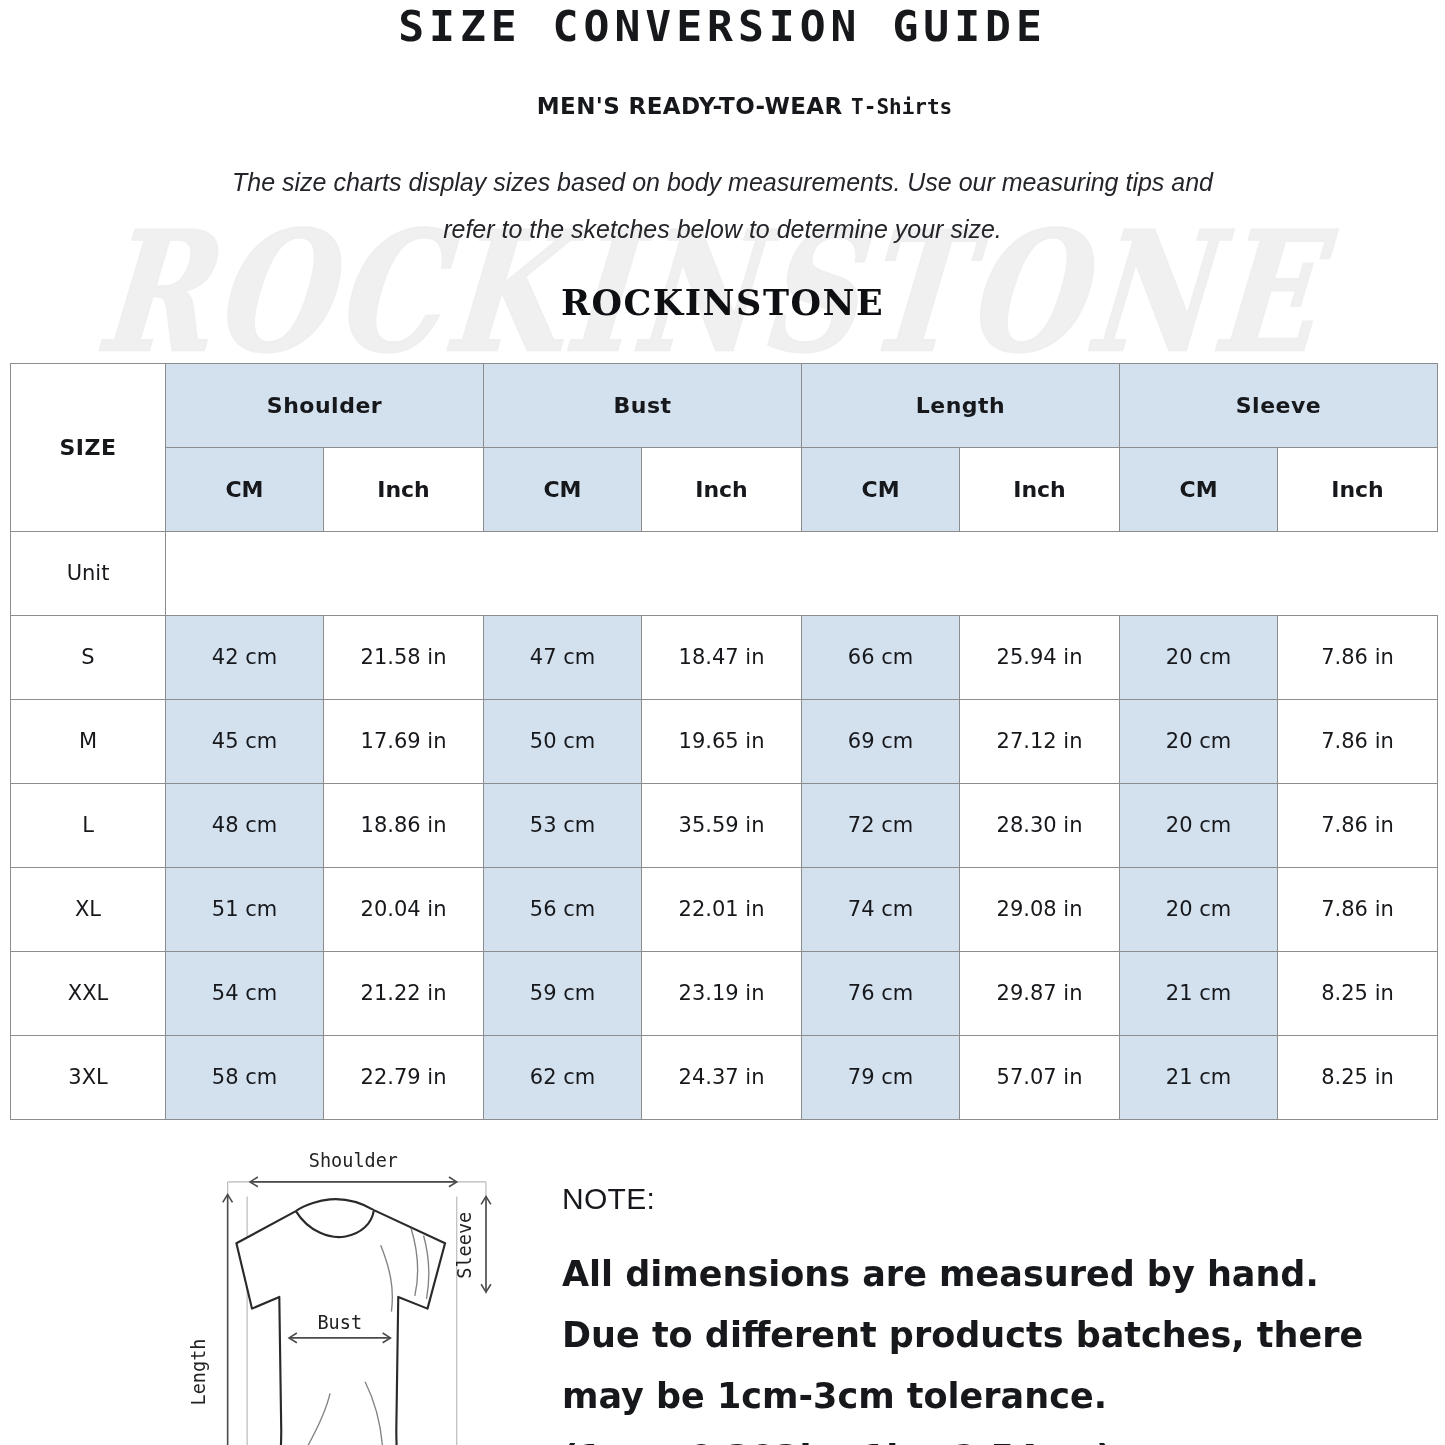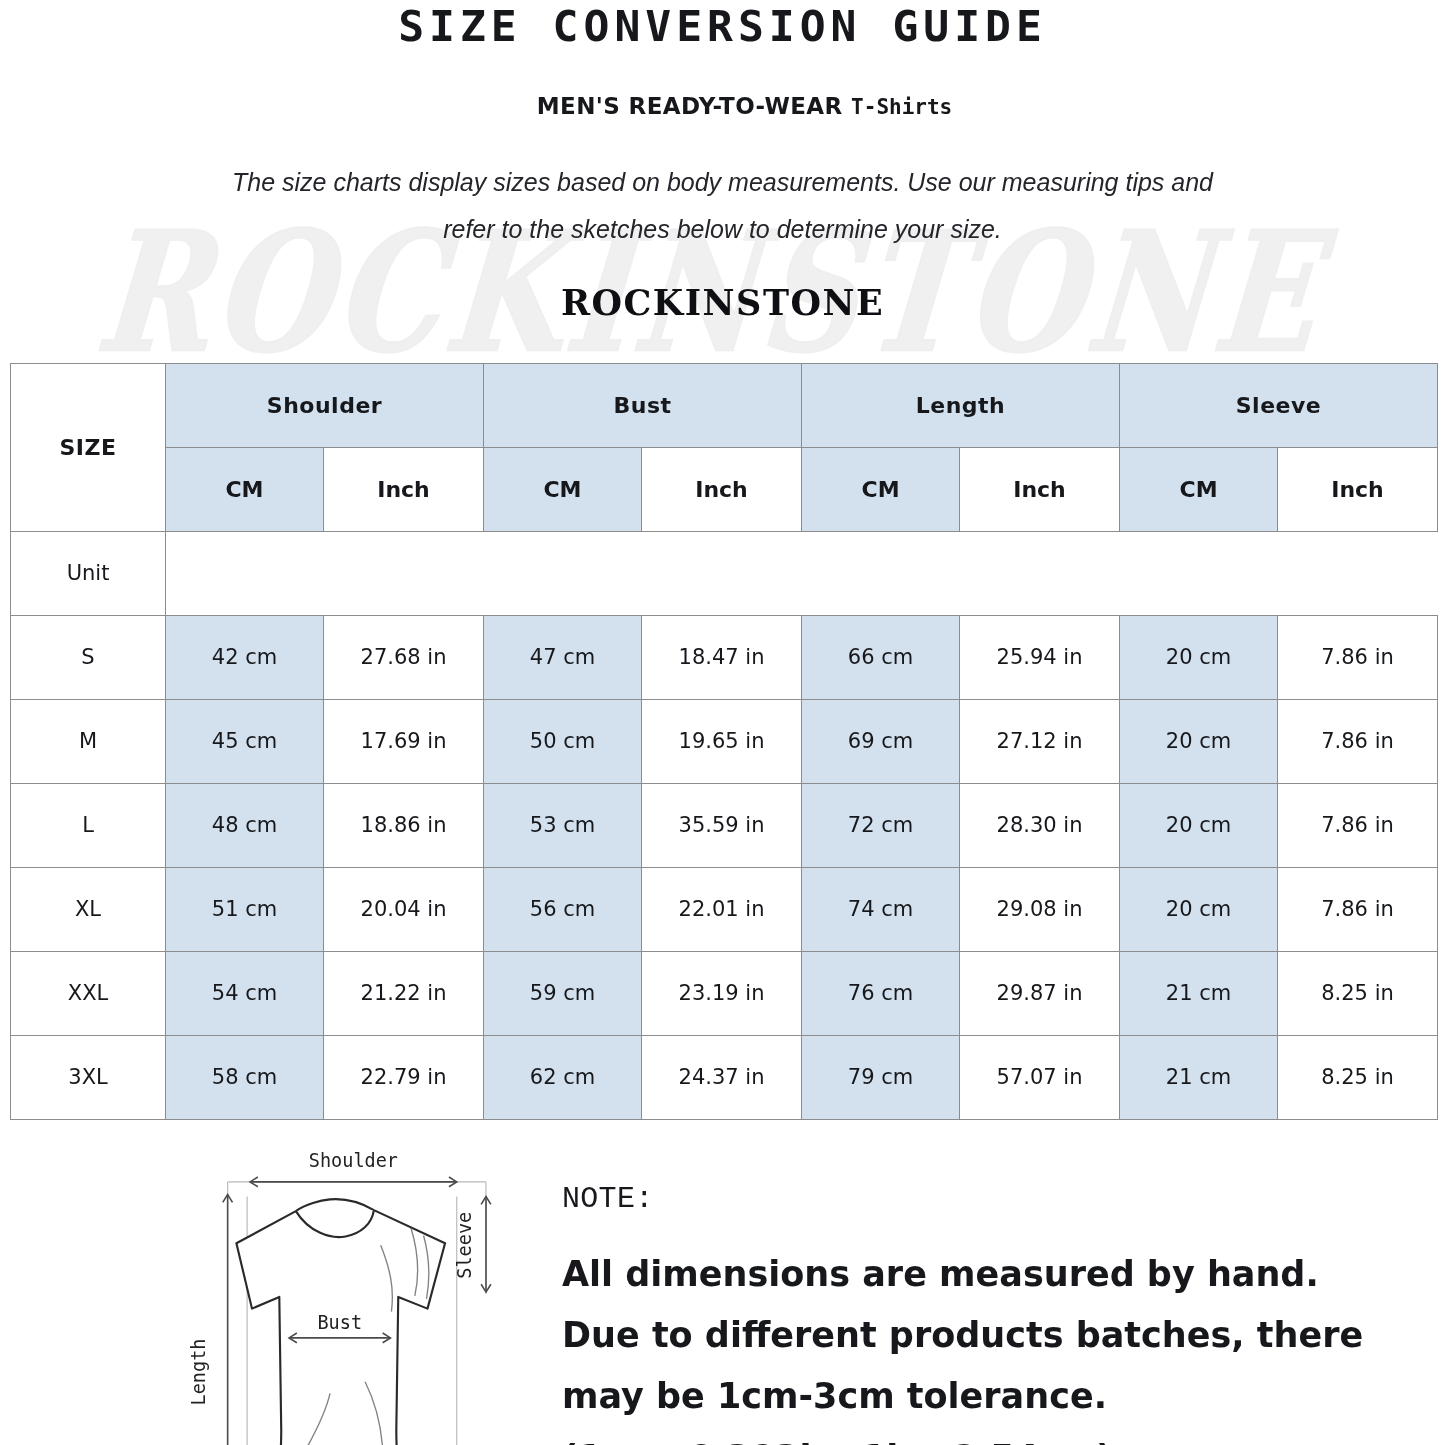--- a/index.html
+++ b/index.html
@@ -159,21 +159,21 @@
     width: 410px;
     margin-left: 130px;
     flex: 0 0 auto;
   }
   .note {
     flex: 1 1 auto;
     padding-left: 22px;
     padding-top: 44px;
   }
   .note-title {
-    font-family: Liberation Mono, monospace;
+    font-family: Liberation Sans, sans-serif;
     font-size: 30px;
     color: #16181c;
     margin-bottom: 28px;
     letter-spacing: 0.3px;
   }
   .note-body {
     font-family: "DejaVu Sans", sans-serif;
     font-size: 35px;
     font-weight: bold;
     line-height: 1.75;
@@ -238,21 +238,21 @@
         </tr>
       </thead>
       <tbody>
         <tr>
           <td class="size-cell">Unit</td>
 
         </tr>
         <tr>
           <td class="size-cell">S</td>
           <td class="cm-cell">42 cm</td>
-          <td class="in-cell">27.68  in</td>
+          <td class="in-cell">21.58  in</td>
           <td class="cm-cell">47 cm</td>
           <td class="in-cell">18.47  in</td>
           <td class="cm-cell">66 cm</td>
           <td class="in-cell">25.94  in</td>
           <td class="cm-cell">20 cm</td>
           <td class="in-cell">7.86  in</td>
         </tr>
         <tr>
           <td class="size-cell">M</td>
           <td class="cm-cell">45 cm</td>

